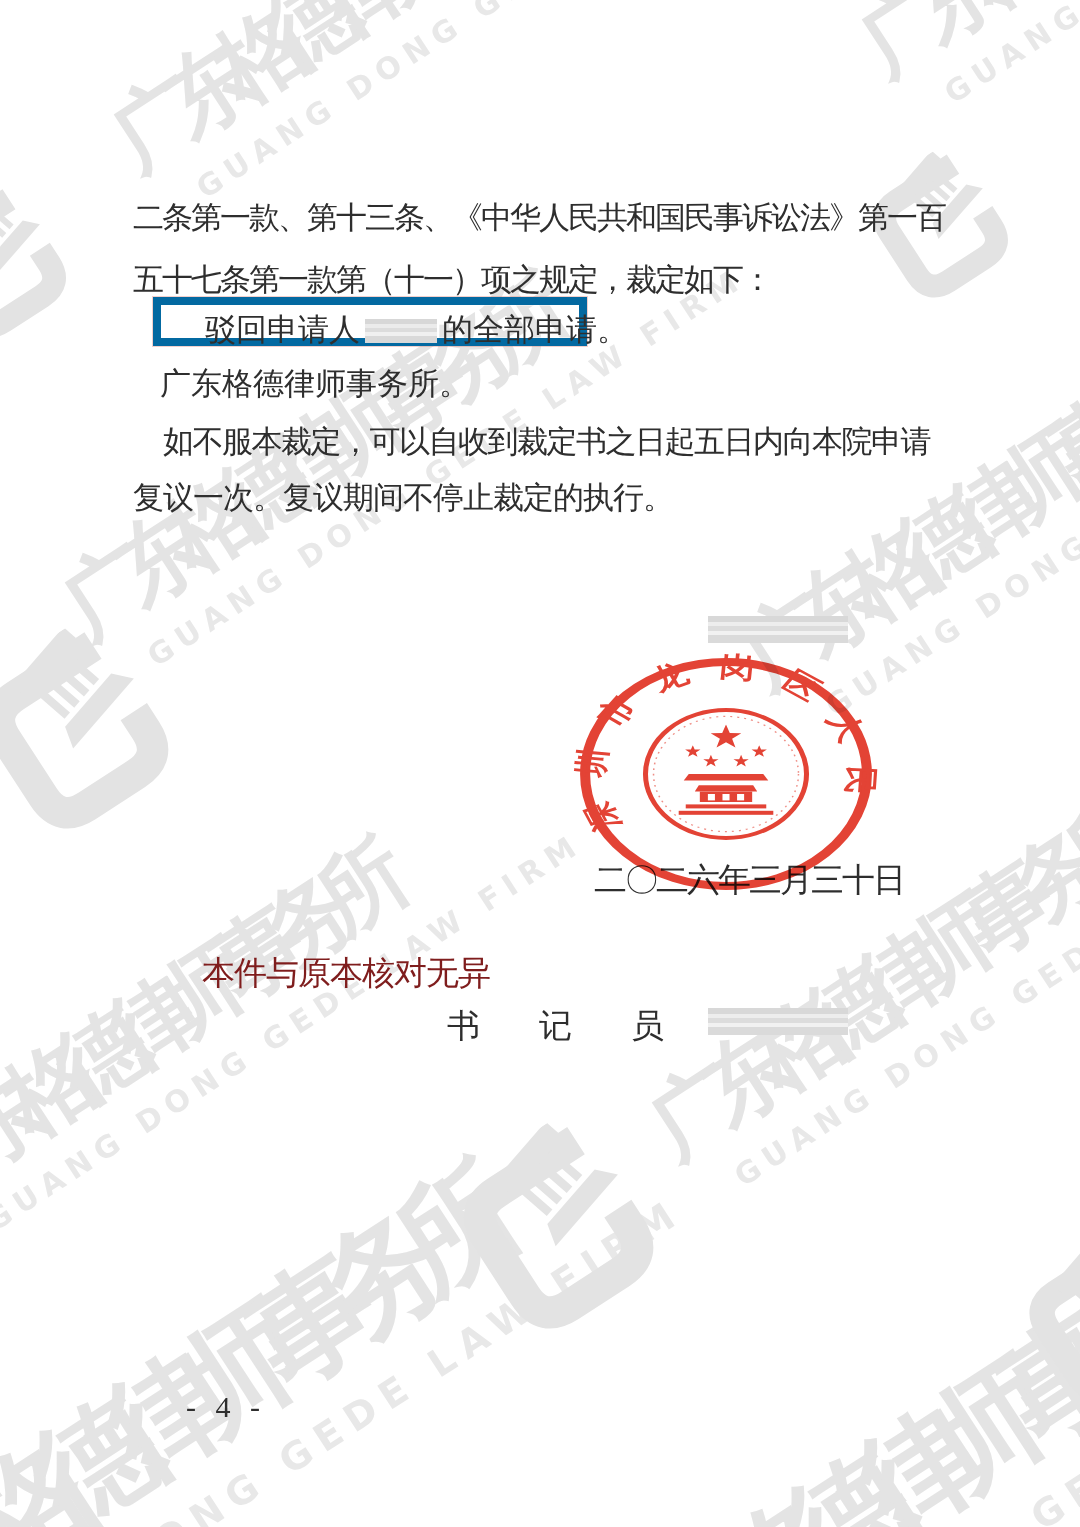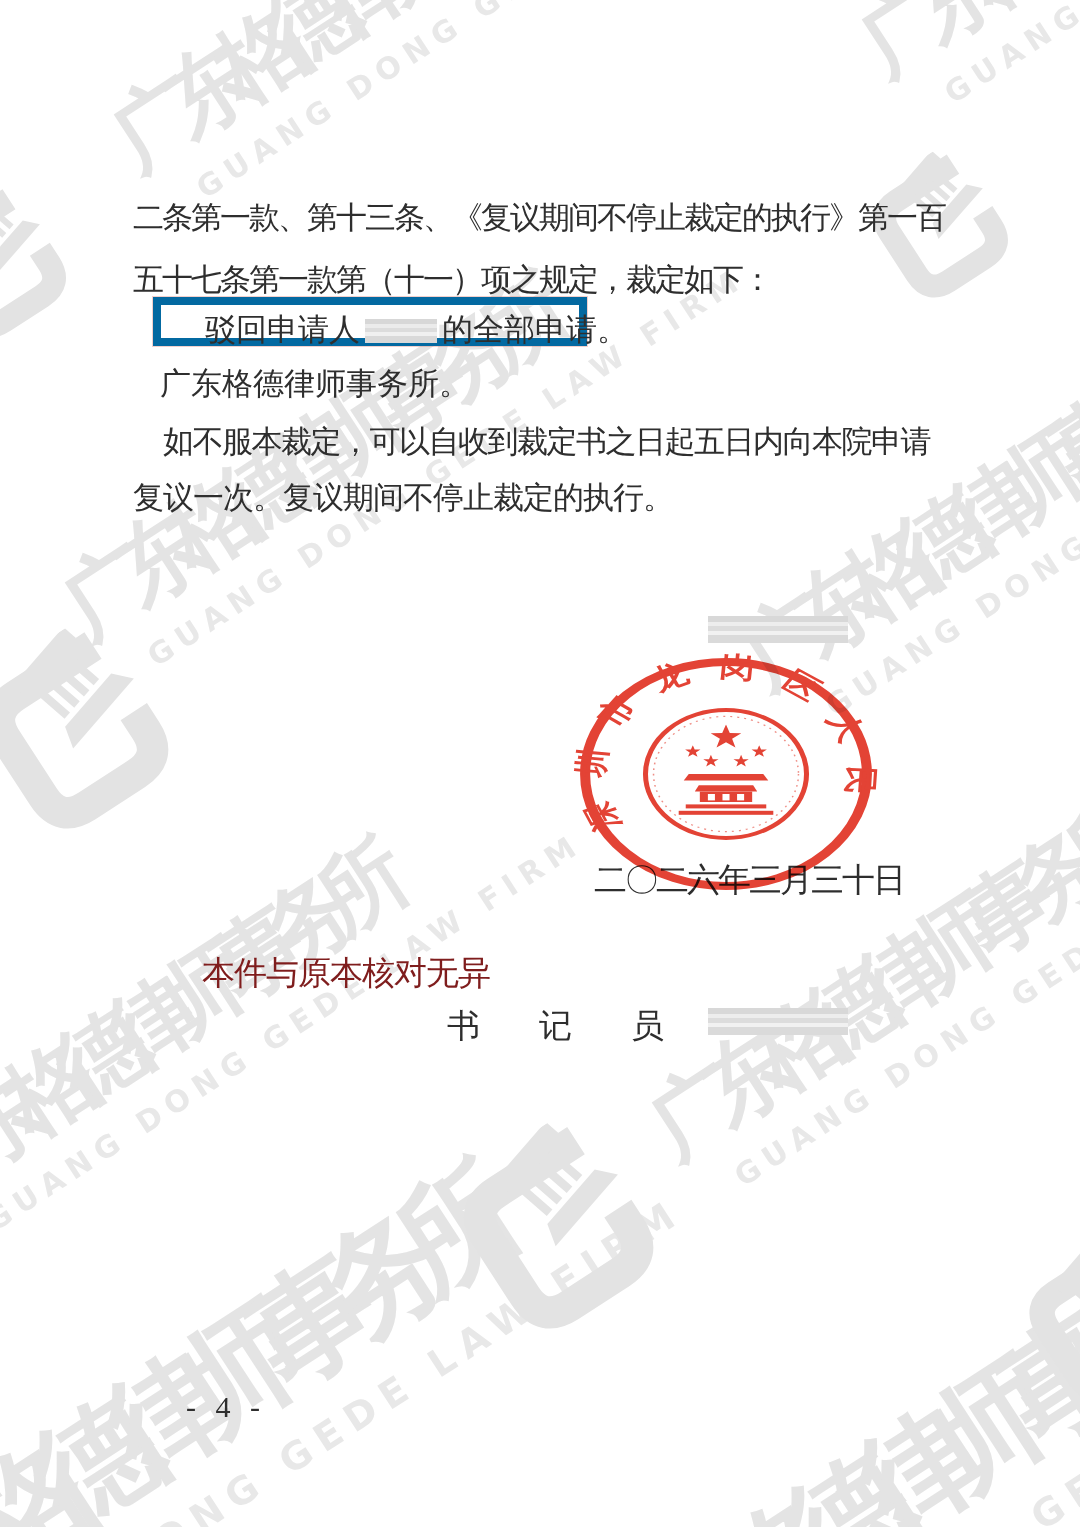--- a/index.html
+++ b/index.html
@@ -118,21 +118,21 @@
   <svg class="wm-logo" style="left:462px; top:1135px;" width="190" height="190">
       <use href="#gede-logo"></use>
     </svg>
   <svg class="wm-logo" style="left:872px; top:160px;" width="135" height="135">
       <use href="#gede-logo"></use>
     </svg>
   <svg class="wm-logo" style="left:1028px; top:1248px;" width="150" height="150">
       <use href="#gede-logo"></use>
     </svg>
 
-  <div class="line" style="left:133px; top:200px;">二条第一款、第十三条、《复议期间不停止裁定的执行》第一百</div>
+  <div class="line" style="left:133px; top:200px;">二条第一款、第十三条、《中华人民共和国民事诉讼法》第一百</div>
   <div class="line" style="left:133px; top:262px;">五十七条第一款第（十一）项之规定，裁定如下：</div>
 
   <div class="highlight-box">
     <div class="line" style="letter-spacing:0;">
       <span>驳回申请人</span><span class="redact-inline"></span><span>的全部申请。</span>
     </div>
   </div>
 
   <div class="line" style="left:160px; top:366px; letter-spacing:0;">广东格德律师事务所。</div>
   <div class="line" style="left:163px; top:424px; letter-spacing:-1.5px;">如不服本裁定，可以自收到裁定书之日起五日内向本院申请</div>

